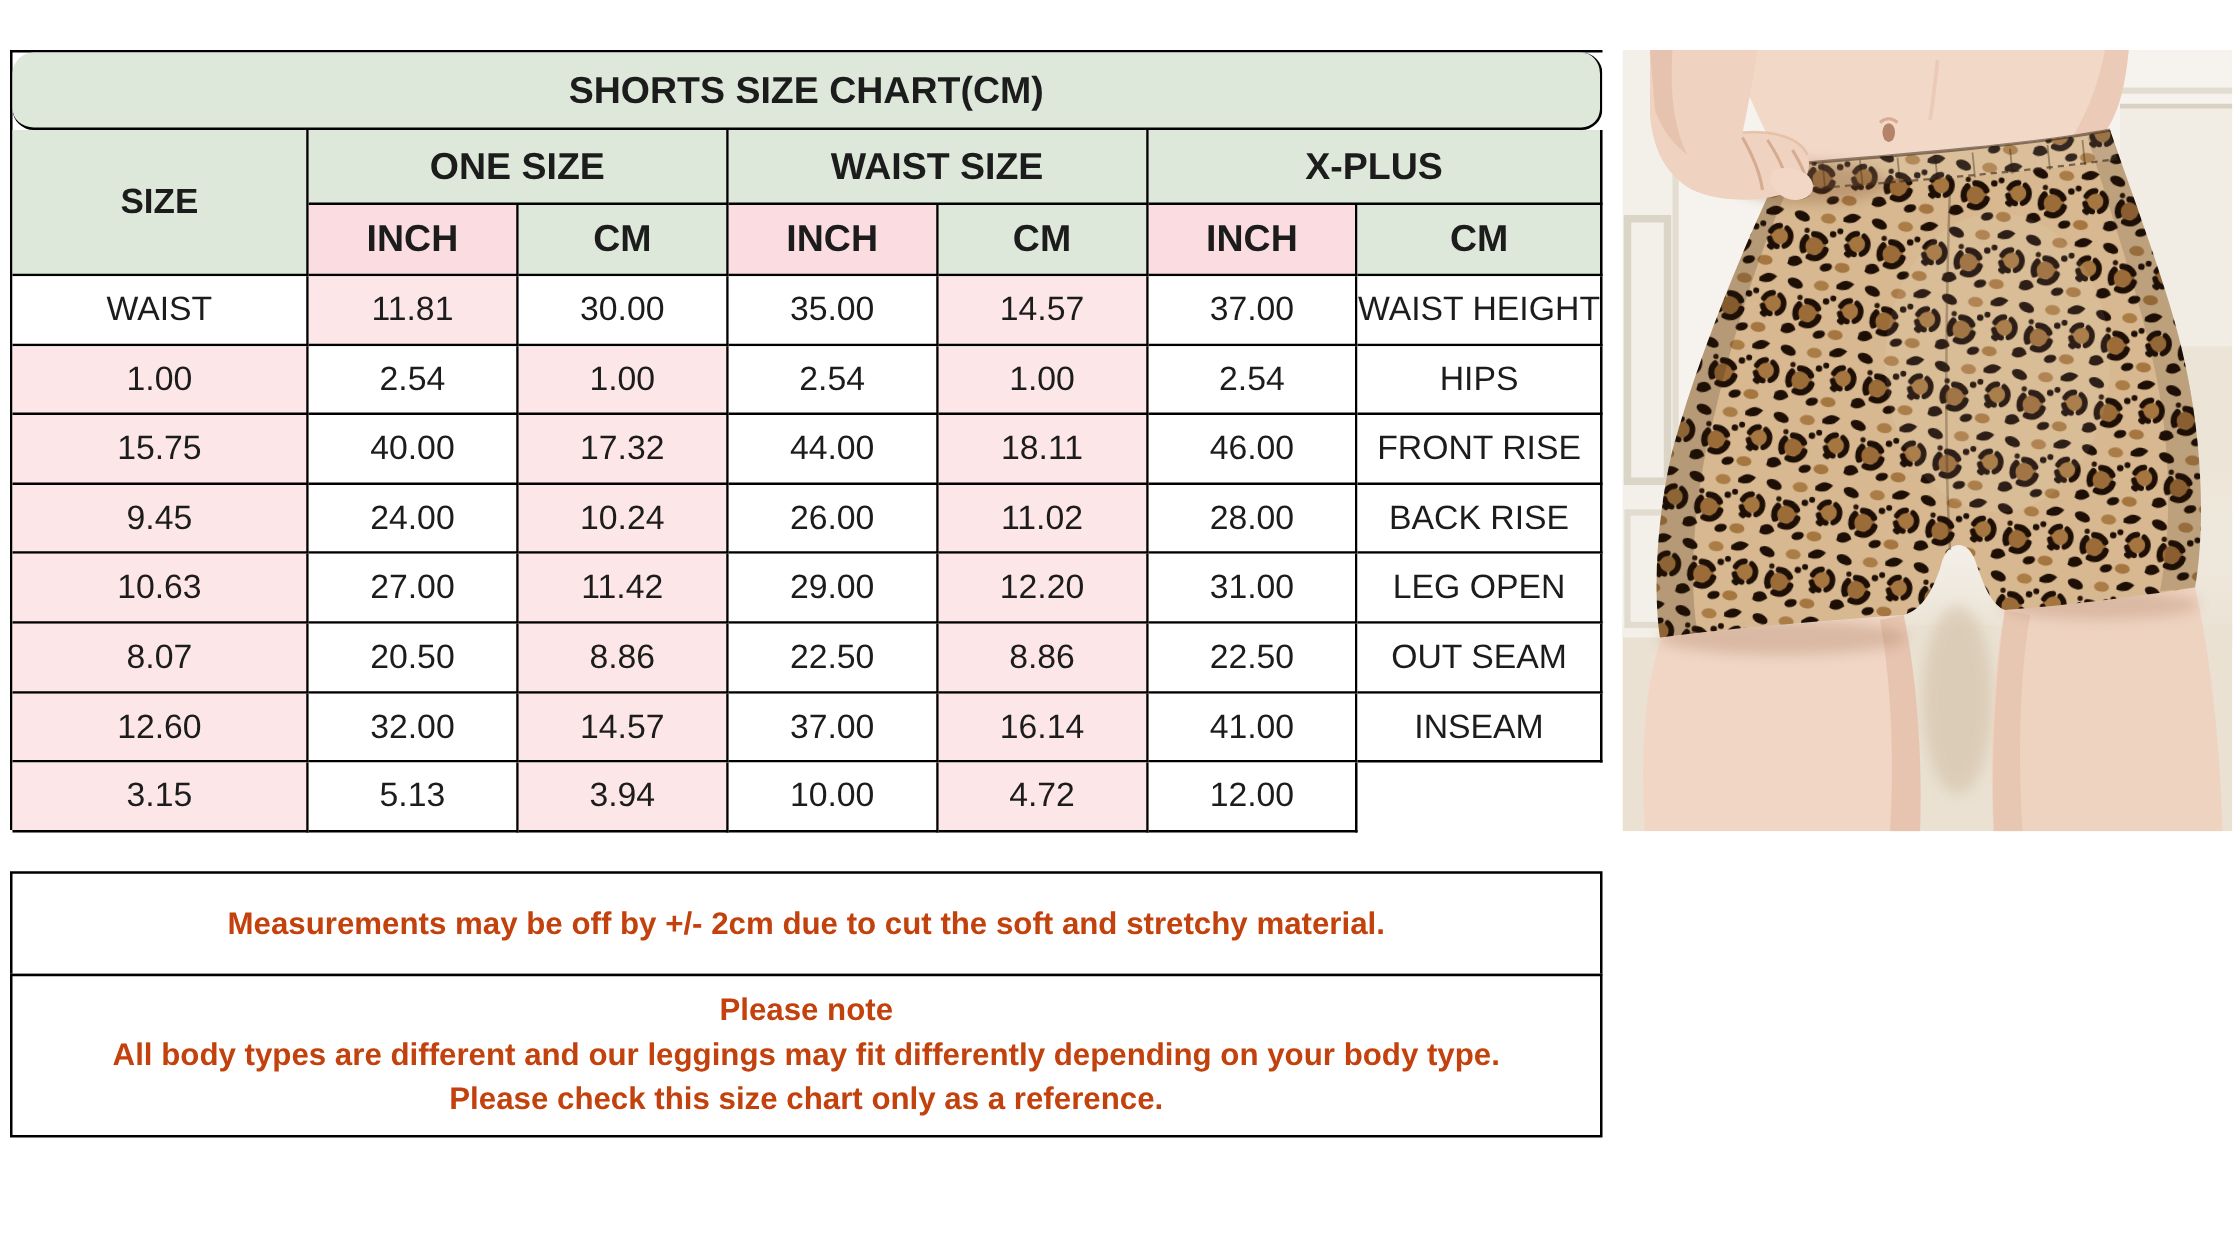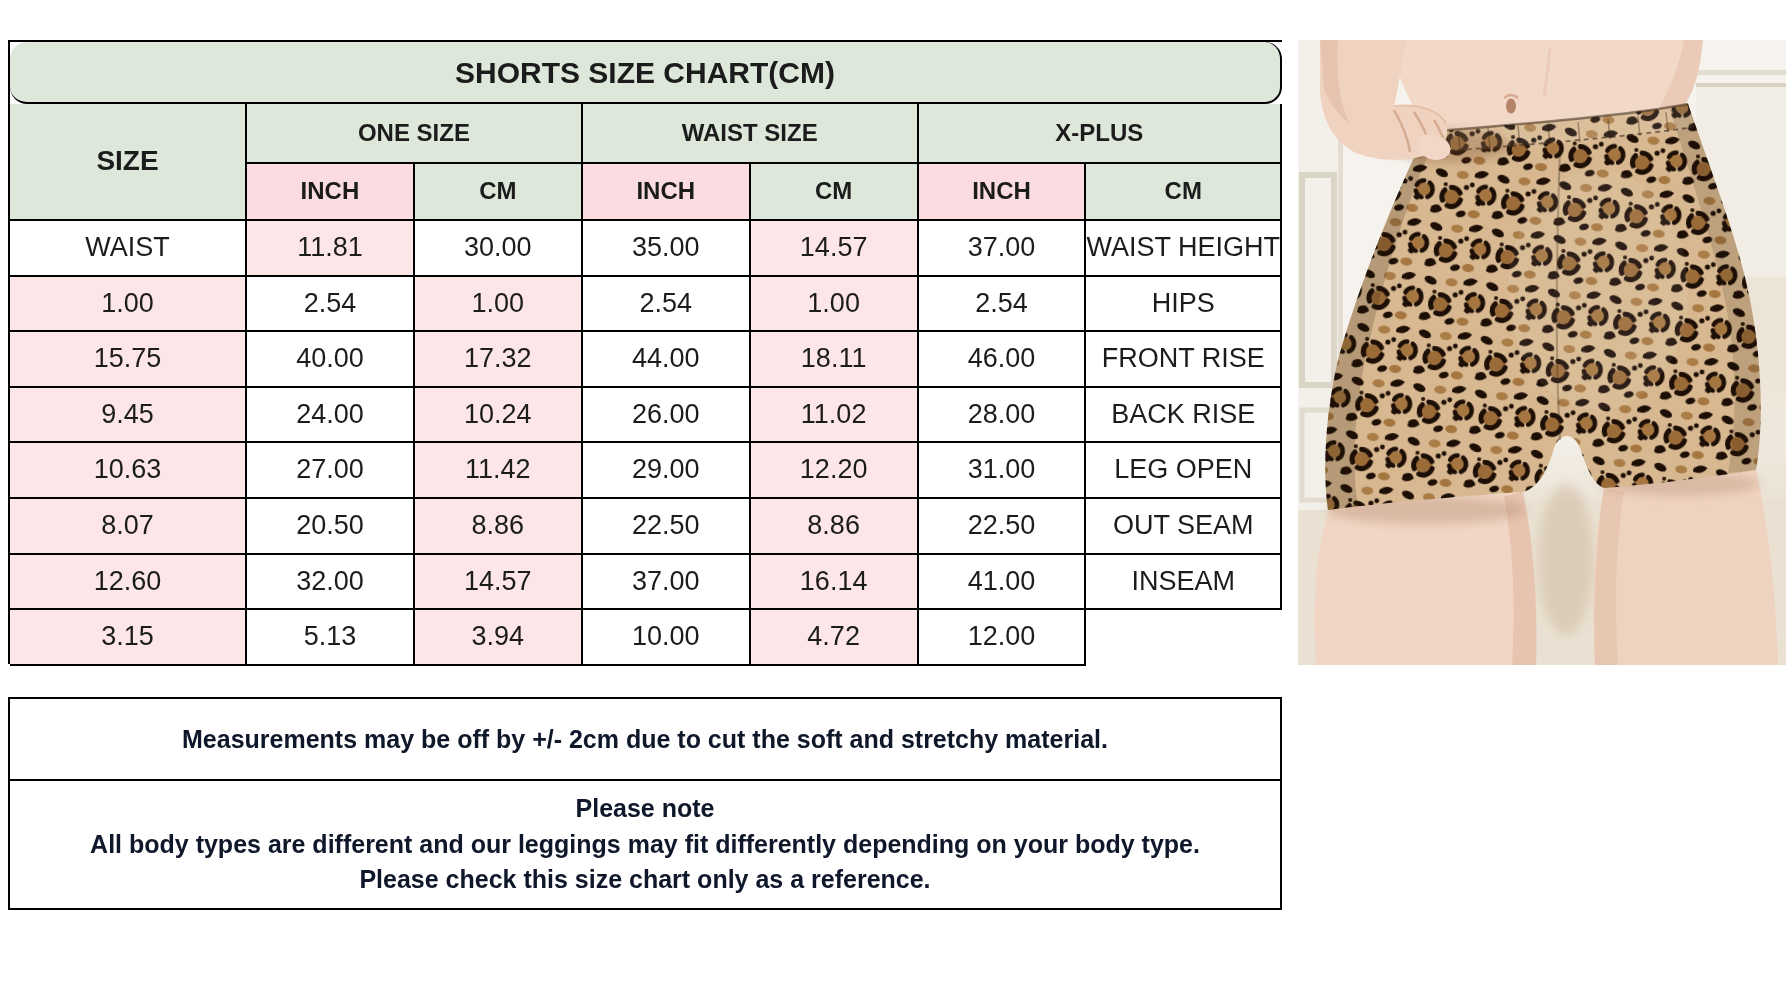--- a/index.html
+++ b/index.html
@@ -23,30 +23,30 @@
     background:#ffffff;white-space:nowrap;
   }
   .green{background:#dde8da;}
   .pinkh{background:#fbdde1;}
   .pinkc{background:#fce6e8;}
   .title{grid-column:1/8;grid-row:1;font-size:30px;font-weight:700;border-radius:17px;}
   .corner{grid-column:1;grid-row:2/4;font-size:28px;font-weight:700;}
   .g1{grid-column:2/4;grid-row:2;}
   .g2{grid-column:4/6;grid-row:2;}
   .g3{grid-column:6/8;grid-row:2;}
-  .g1,.g2,.g3,.u{font-size:24px;font-weight:700;}
+  .g1,.g2,.g3,.u{font-size:30px;font-weight:700;}
   .u1{grid-column:2;grid-row:3;} .u2{grid-column:3;grid-row:3;}
   .u3{grid-column:4;grid-row:3;} .u4{grid-column:5;grid-row:3;}
   .u5{grid-column:6;grid-row:3;} .u6{grid-column:7;grid-row:3;}
 
   
   .note{
     position:absolute;left:8px;width:1274px;border:2px solid #000;background:#fff;
     display:flex;flex-direction:column;align-items:center;justify-content:center;
-    font-weight:700;font-size:25px;text-align:center;color:#0f172a;
+    font-weight:700;font-size:25px;text-align:center;color:#c2410c;
   }
   .note1{top:697px;height:84px;}
   .note2{top:779px;height:131px;line-height:1.42;}
   .note p{margin:0;}
 
   
   .photo{position:absolute;left:1298px;top:40px;width:488px;height:625px;}
   .photo svg{display:block;}
 </style>
 </head>

